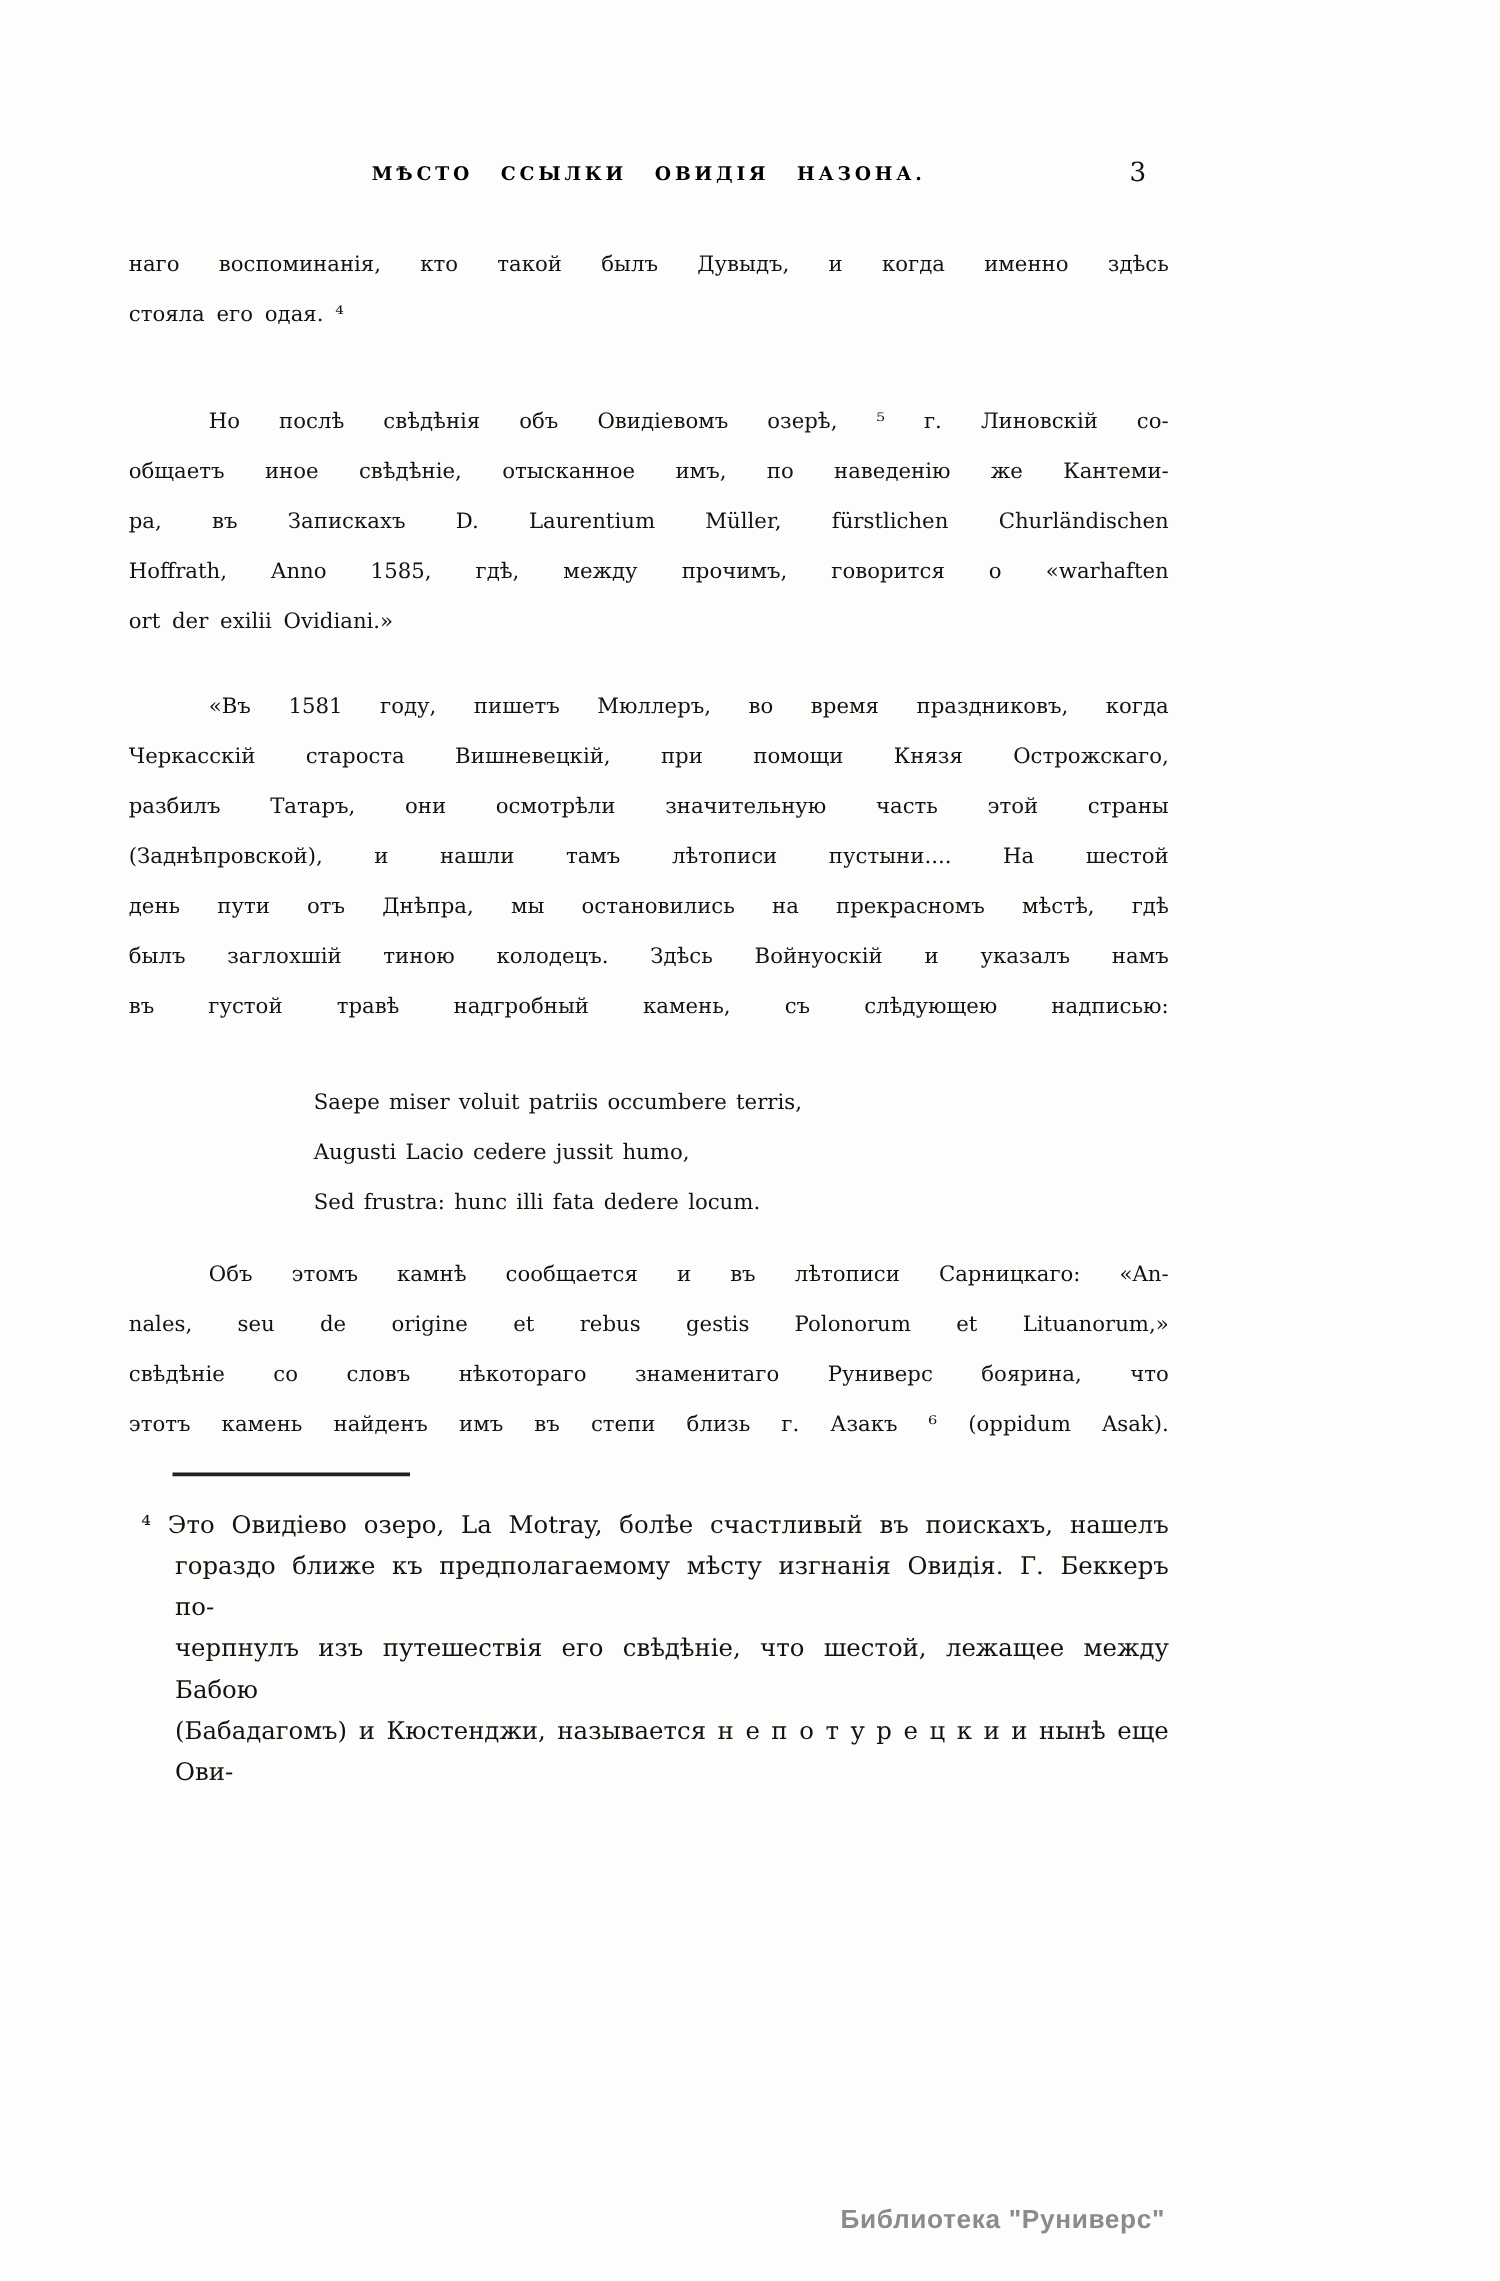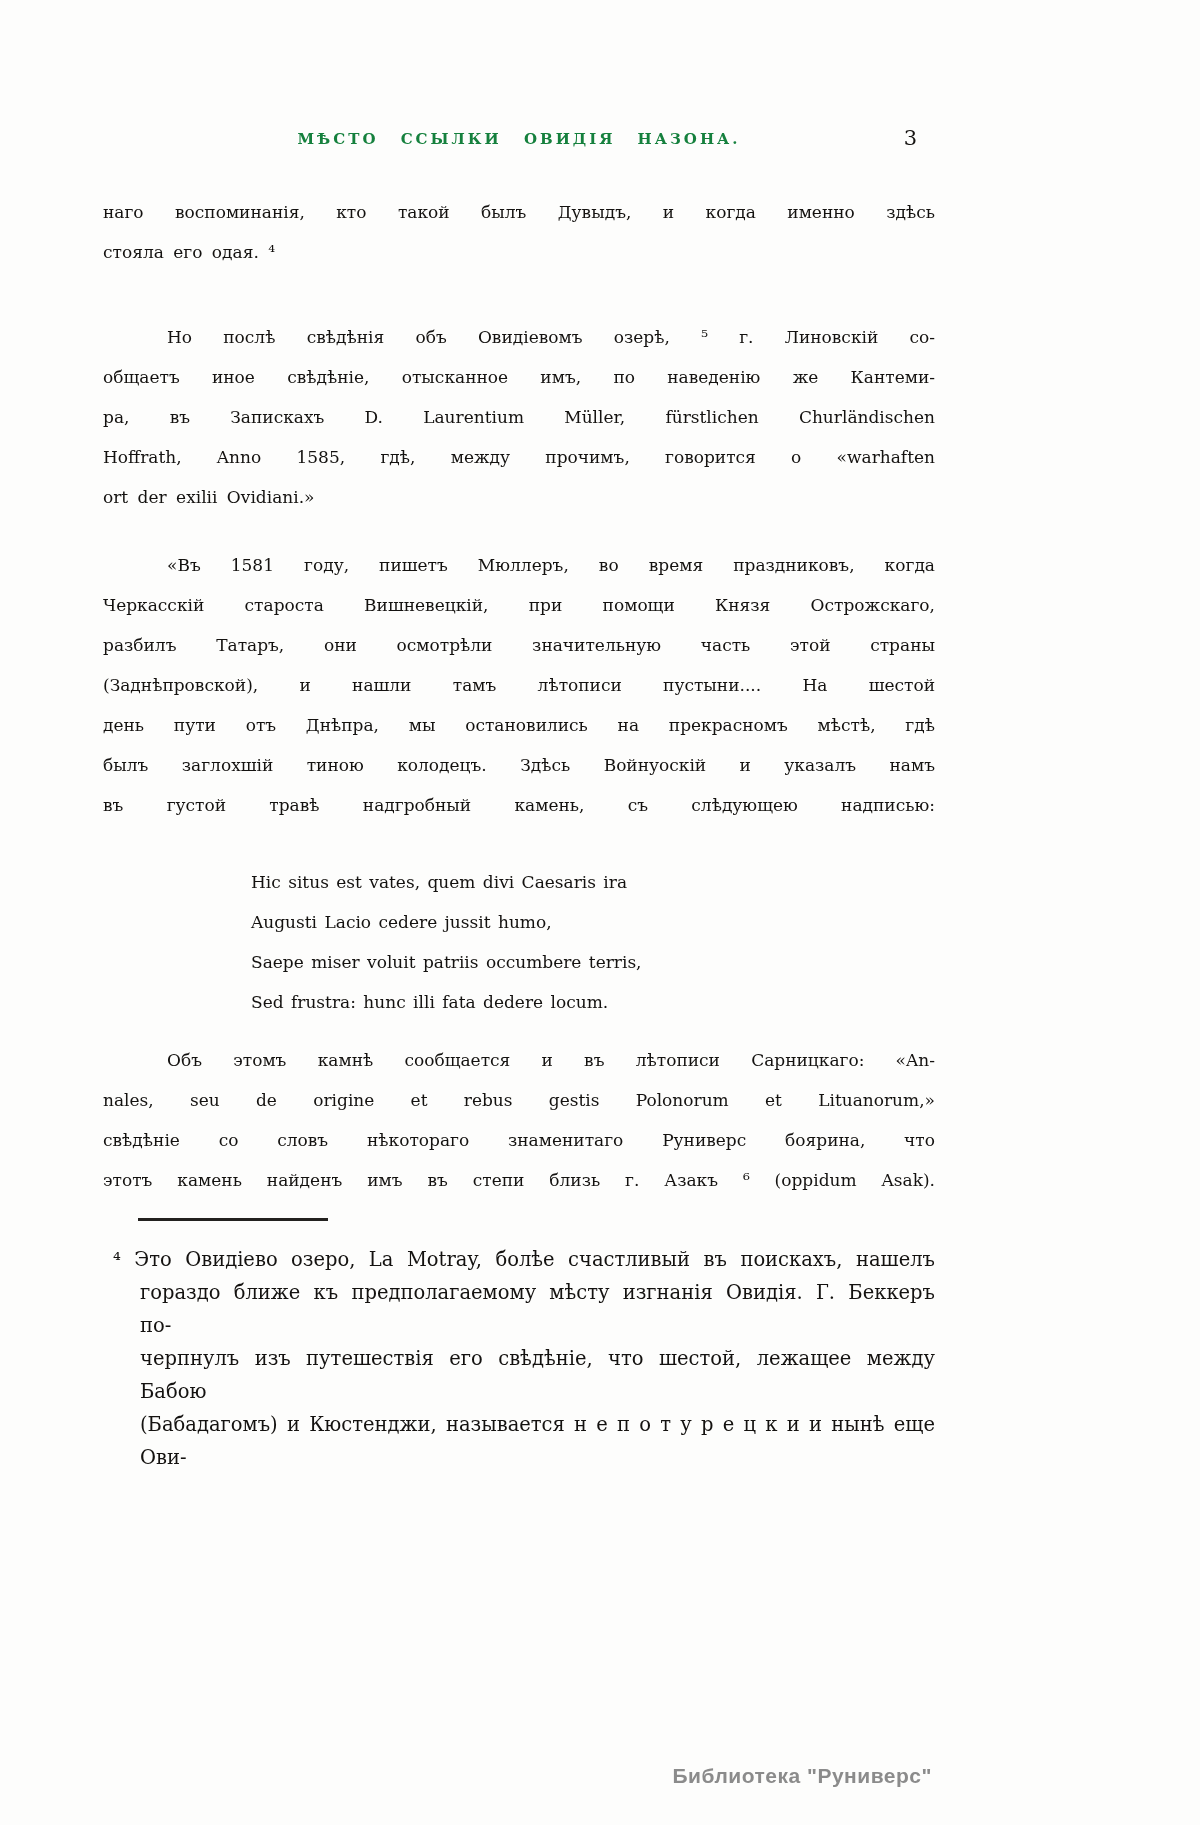--- a/index.html
+++ b/index.html
@@ -13,21 +13,21 @@
     overflow:hidden;
   }
   .content {
     position:absolute; left:103px; top:130px; width:832px;
   }
   .header-row { position:relative; height:22px; }
   .header-title {
     text-align:center;
     font-size:15px; font-weight:bold;
     letter-spacing:3px; word-spacing:14px;
-    color:#15803d;
+    color:#000000;
   }
   .page-num {
     position:absolute; right:18px; top:-4px;
     font-size:21px; letter-spacing:0;
   }
   .para { margin:0; }
   .bl {
     font-size:17px; line-height:40px;
     text-align:justify;
     word-spacing:4px;
@@ -88,23 +88,22 @@
       <div class="bl just indent">«Въ 1581 году, пишетъ Мюллеръ, во время праздниковъ, когда</div>
       <div class="bl just">Черкасскій староста Вишневецкій, при помощи Князя Острожскаго,</div>
       <div class="bl just">разбилъ Татаръ, они осмотрѣли значительную часть этой страны</div>
       <div class="bl just">(Заднѣпровской), и нашли тамъ лѣтописи пустыни.... На шестой</div>
       <div class="bl just">день пути отъ Днѣпра, мы остановились на прекрасномъ мѣстѣ, гдѣ</div>
       <div class="bl just">былъ заглохшій тиною колодецъ. Здѣсь Войнуоскій и указалъ намъ</div>
       <div class="bl just">въ густой травѣ надгробный камень, съ слѣдующею надписью:</div>
     </div>
 
     <div class="verse">
-      <div class="bl">Hic situs est vates, quem divi Caesaris ira</div>
+      <div class="bl">Saepe miser voluit patriis occumbere terris,</div>
       <div class="bl">Augusti Lacio cedere jussit humo,</div>
-      <div class="bl">Saepe miser voluit patriis occumbere terris,</div>
       <div class="bl">Sed frustra: hunc illi fata dedere locum.</div>
     </div>
 
     <div class="para p-three">
       <div class="bl just indent">Объ этомъ камнѣ сообщается и въ лѣтописи Сарницкаго: «An-</div>
       <div class="bl just">nales, seu de origine et rebus gestis Polonorum et Lituanorum,»</div>
       <div class="bl just">свѣдѣніе со словъ нѣкотораго знаменитаго Руниверс боярина, что</div>
       <div class="bl just">этотъ камень найденъ имъ въ степи близь г. Азакъ ⁶ (oppidum Asak).</div>
     </div>
 

